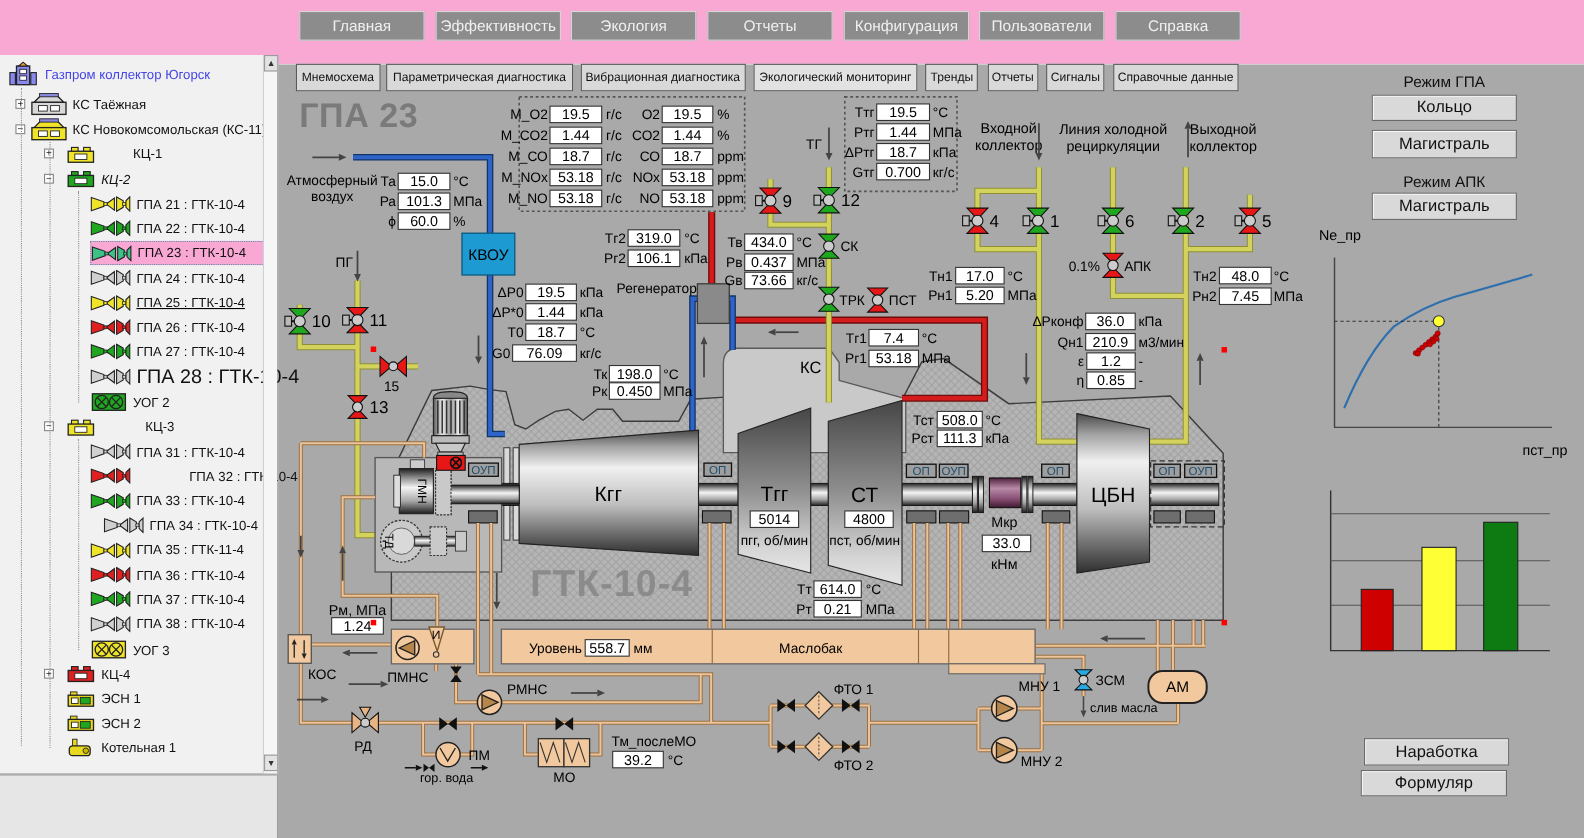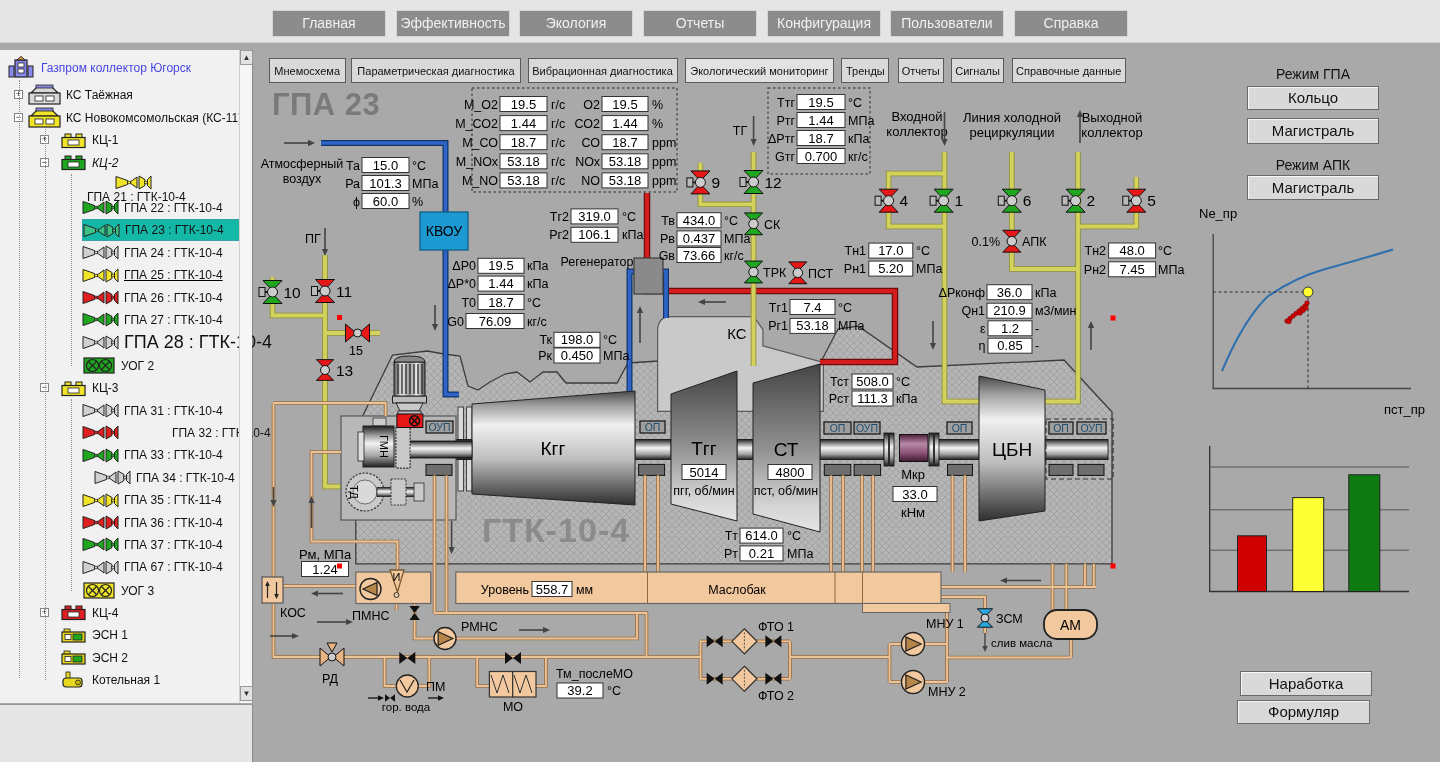--- a/index.html
+++ b/index.html
@@ -1,17 +1,17 @@
 <!DOCTYPE html>
 <html><head><meta charset="utf-8">
 <style>
 * {margin:0;padding:0;box-sizing:border-box;}
 html,body {width:1440px;height:762px;overflow:hidden;background:#a9a9a9;
   font-family:"Liberation Sans",sans-serif;position:relative;}
-#topbar {position:absolute;left:0;top:0;width:1440px;height:43px;background:#e5e5e5;
+#topbar {position:absolute;left:0;top:0;width:1440px;height:59px;background:#f9a8d4;
   border-bottom:1px solid #cfcfcf;}
 .tbtn {position:absolute;top:10px;width:114px;height:27px;background:#8c8c8c;
   border:1px solid #d5d5d5;color:#f0f0f0;font-size:14px;text-align:center;line-height:25px;}
 #sidebar {position:absolute;left:0;top:50px;width:253px;height:653px;background:#f1f1f1;
   border-right:1px solid #8a8a8a;}
 #sidebot {position:absolute;left:0;top:704px;width:253px;height:58px;background:#e6e6e6;
   border-right:1px solid #8a8a8a;border-top:1px solid #999;}
 #scroll {position:absolute;left:239px;top:0px;width:13px;height:653px;background:#f6f6f6;
   border-left:1px solid #d0d0d0;}
 .sbtn {position:absolute;left:0;width:13px;height:15px;background:#e3e3e3;border:1px solid #9a9a9a;
@@ -63,40 +63,40 @@
       <svg width="33" height="22" viewBox="0 0 33 22" style="flex:none">
         <polygon points="3,9 9,3 24,3 30,9" fill="#f0e428" stroke="#222" stroke-width="1.2"></polygon>
         <rect x="8" y="1" width="17" height="3" fill="#8888dd" stroke="#222" stroke-width="0.8"></rect>
         <rect x="1" y="9" width="31" height="11" fill="#f0e428" stroke="#222" stroke-width="1.2"></rect>
         <rect x="7" y="12" width="8" height="5" fill="#fff" stroke="#222" stroke-width="0.8"></rect>
         <rect x="18" y="12" width="8" height="5" fill="#fff" stroke="#222" stroke-width="0.8"></rect>
       </svg>
       <span style="font-size:12px;color:#111;margin-left:5px;white-space:nowrap">КС Новокомсомольская (КС-11)</span>
     </div>
 <div style="position:absolute;left:40px;top:85px;width:9px;height:9px;background:#fff;border:1px solid #848484;font-size:9px;line-height:7px;text-align:center;color:#222">+</div>
-    <div style="position:absolute;left:60px;top:79px;height:22px;display:flex;align-items:center;">
+    <div style="position:absolute;left:60px;top:79px;height:22px;display:flex;align-items:center;gap:29px;">
       <svg width="27" height="17" viewBox="0 0 27 17" style="flex:none">
         <rect x="5" y="2" width="6" height="4" fill="#f0e428" stroke="#222" stroke-width="1"></rect>
         <rect x="16" y="2" width="6" height="4" fill="#f0e428" stroke="#222" stroke-width="1"></rect>
         <rect x="2" y="5.5" width="23" height="10" fill="#f0e428" stroke="#222" stroke-width="1.2"></rect>
         <rect x="8" y="8" width="11" height="5" fill="#fff" stroke="#222" stroke-width="0.8"></rect>
       </svg>
       <span style="font-size:12px;color:#111;margin-left:5px;white-space:nowrap">КЦ-1</span>
     </div>
 <div style="position:absolute;left:40px;top:107.5px;width:9px;height:9px;background:#fff;border:1px solid #848484;font-size:9px;line-height:7px;text-align:center;color:#222">−</div>
     <div style="position:absolute;left:60px;top:101.5px;height:22px;display:flex;align-items:center;font-style:italic;">
       <svg width="27" height="17" viewBox="0 0 27 17" style="flex:none">
         <rect x="5" y="2" width="6" height="4" fill="#1fa81f" stroke="#222" stroke-width="1"></rect>
         <rect x="16" y="2" width="6" height="4" fill="#1fa81f" stroke="#222" stroke-width="1"></rect>
         <rect x="2" y="5.5" width="23" height="10" fill="#1fa81f" stroke="#222" stroke-width="1.2"></rect>
         <rect x="8" y="8" width="11" height="5" fill="#fff" stroke="#222" stroke-width="0.8"></rect>
       </svg>
       <span style="font-size:12px;color:#111;margin-left:5px;white-space:nowrap">КЦ-2</span>
     </div>
-<div style="position:absolute;left:82px;top:124.5px;height:22px;display:flex;align-items:center;flex-direction:column;">
+<div style="position:absolute;left:82px;top:124.5px;height:22px;display:flex;align-items:center;">
       <svg width="37" height="15" viewBox="0 0 37 15" style="flex:none">
         <polygon points="1,1.5 12.5,5.5 12.5,9.5 1,13.5" fill="#f0e428" stroke="#222" stroke-width="1"></polygon>
         <rect x="12.5" y="6.2" width="3" height="2.6" fill="#f0e428" stroke="#222" stroke-width="0.7"></rect>
         <polygon points="15.5,6.8 22,2 22,13 15.5,8.2" fill="#f0e428" stroke="#222" stroke-width="1"></polygon>
         <polygon points="24,1 30,4.5 30,10.5 24,14" fill="#f0e428" stroke="#222" stroke-width="1"></polygon>
         <rect x="29.5" y="6.2" width="3" height="2.6" fill="#f0e428" stroke="#222" stroke-width="0.7"></rect>
         <polygon points="32.5,4.5 36,1 36,14 32.5,10.5" fill="#f0e428" stroke="#222" stroke-width="1"></polygon>
       </svg>
       <span style="font-size:12px;color:#111;margin-left:5px;white-space:nowrap">ГПА 21 : ГТК-10-4</span>
     </div>
@@ -104,21 +104,21 @@
       <svg width="37" height="15" viewBox="0 0 37 15" style="flex:none">
         <polygon points="1,1.5 12.5,5.5 12.5,9.5 1,13.5" fill="#1fa81f" stroke="#222" stroke-width="1"></polygon>
         <rect x="12.5" y="6.2" width="3" height="2.6" fill="#1fa81f" stroke="#222" stroke-width="0.7"></rect>
         <polygon points="15.5,6.8 22,2 22,13 15.5,8.2" fill="#1fa81f" stroke="#222" stroke-width="1"></polygon>
         <polygon points="24,1 30,4.5 30,10.5 24,14" fill="#1fa81f" stroke="#222" stroke-width="1"></polygon>
         <rect x="29.5" y="6.2" width="3" height="2.6" fill="#1fa81f" stroke="#222" stroke-width="0.7"></rect>
         <polygon points="32.5,4.5 36,1 36,14 32.5,10.5" fill="#1fa81f" stroke="#222" stroke-width="1"></polygon>
       </svg>
       <span style="font-size:12px;color:#111;margin-left:5px;white-space:nowrap">ГПА 22 : ГТК-10-4</span>
     </div>
-<div style="position:absolute;left:82px;top:169.3px;height:22px;display:flex;align-items:center;background:#14b8a6;border:1px dotted #5a8aa8;padding-right:22px;">
+<div style="position:absolute;left:82px;top:169.3px;height:22px;display:flex;align-items:center;background:#f9a8d4;border:1px dotted #5a8aa8;padding-right:22px;">
       <svg width="37" height="15" viewBox="0 0 37 15" style="flex:none">
         <polygon points="1,1.5 12.5,5.5 12.5,9.5 1,13.5" fill="#3cc287" stroke="#222" stroke-width="1"></polygon>
         <rect x="12.5" y="6.2" width="3" height="2.6" fill="#3cc287" stroke="#222" stroke-width="0.7"></rect>
         <polygon points="15.5,6.8 22,2 22,13 15.5,8.2" fill="#3cc287" stroke="#222" stroke-width="1"></polygon>
         <polygon points="24,1 30,4.5 30,10.5 24,14" fill="#3cc287" stroke="#222" stroke-width="1"></polygon>
         <rect x="29.5" y="6.2" width="3" height="2.6" fill="#3cc287" stroke="#222" stroke-width="0.7"></rect>
         <polygon points="32.5,4.5 36,1 36,14 32.5,10.5" fill="#3cc287" stroke="#222" stroke-width="1"></polygon>
       </svg>
       <span style="font-size:12px;color:#111;margin-left:5px;white-space:nowrap">ГПА 23 : ГТК-10-4</span>
     </div>
@@ -181,21 +181,21 @@
       <svg width="34" height="19" viewBox="0 0 34 19" style="flex:none">
         <rect x="2" y="2" width="30" height="15" fill="#1fa81f" stroke="#222" stroke-width="1.2"></rect>
         <circle cx="10.5" cy="9.5" r="6" fill="none" stroke="#222" stroke-width="1.2"></circle>
         <path d="M6.5,5.5 L14.5,13.5 M14.5,5.5 L6.5,13.5" stroke="#222" stroke-width="1.2"></path>
         <circle cx="23.5" cy="9.5" r="6" fill="none" stroke="#222" stroke-width="1.2"></circle>
         <path d="M19.5,5.5 L27.5,13.5 M27.5,5.5 L19.5,13.5" stroke="#222" stroke-width="1.2"></path>
       </svg>
       <span style="font-size:12px;color:#111;margin-left:5px;white-space:nowrap">УОГ 2</span>
     </div>
 <div style="position:absolute;left:40px;top:333px;width:9px;height:9px;background:#fff;border:1px solid #848484;font-size:9px;line-height:7px;text-align:center;color:#222">−</div>
-    <div style="position:absolute;left:60px;top:327px;height:22px;display:flex;align-items:center;">
+    <div style="position:absolute;left:60px;top:327px;height:22px;display:flex;align-items:center;gap:40px;">
       <svg width="27" height="17" viewBox="0 0 27 17" style="flex:none">
         <rect x="5" y="2" width="6" height="4" fill="#f0e428" stroke="#222" stroke-width="1"></rect>
         <rect x="16" y="2" width="6" height="4" fill="#f0e428" stroke="#222" stroke-width="1"></rect>
         <rect x="2" y="5.5" width="23" height="10" fill="#f0e428" stroke="#222" stroke-width="1.2"></rect>
         <rect x="8" y="8" width="11" height="5" fill="#fff" stroke="#222" stroke-width="0.8"></rect>
       </svg>
       <span style="font-size:12px;color:#111;margin-left:5px;white-space:nowrap">КЦ-3</span>
     </div>
 <div style="position:absolute;left:82px;top:349.5px;height:22px;display:flex;align-items:center;">
       <svg width="37" height="15" viewBox="0 0 37 15" style="flex:none">
@@ -276,21 +276,21 @@
     </div>
 <div style="position:absolute;left:82px;top:506.29999999999995px;height:22px;display:flex;align-items:center;">
       <svg width="37" height="15" viewBox="0 0 37 15" style="flex:none">
         <polygon points="1,1.5 12.5,5.5 12.5,9.5 1,13.5" fill="#d0d0d0" stroke="#222" stroke-width="1"></polygon>
         <rect x="12.5" y="6.2" width="3" height="2.6" fill="#d0d0d0" stroke="#222" stroke-width="0.7"></rect>
         <polygon points="15.5,6.8 22,2 22,13 15.5,8.2" fill="#d0d0d0" stroke="#222" stroke-width="1"></polygon>
         <polygon points="24,1 30,4.5 30,10.5 24,14" fill="#d0d0d0" stroke="#222" stroke-width="1"></polygon>
         <rect x="29.5" y="6.2" width="3" height="2.6" fill="#d0d0d0" stroke="#222" stroke-width="0.7"></rect>
         <polygon points="32.5,4.5 36,1 36,14 32.5,10.5" fill="#d0d0d0" stroke="#222" stroke-width="1"></polygon>
       </svg>
-      <span style="font-size:12px;color:#111;margin-left:5px;white-space:nowrap">ГПА 67 : ГТК-10-4</span>
+      <span style="font-size:12px;color:#111;margin-left:5px;white-space:nowrap">ГПА 38 : ГТК-10-4</span>
     </div>
 <div style="position:absolute;left:82px;top:529.5px;height:22px;display:flex;align-items:center;">
       <svg width="34" height="19" viewBox="0 0 34 19" style="flex:none">
         <rect x="2" y="2" width="30" height="15" fill="#f0e428" stroke="#222" stroke-width="1.2"></rect>
         <circle cx="10.5" cy="9.5" r="6" fill="none" stroke="#222" stroke-width="1.2"></circle>
         <path d="M6.5,5.5 L14.5,13.5 M14.5,5.5 L6.5,13.5" stroke="#222" stroke-width="1.2"></path>
         <circle cx="23.5" cy="9.5" r="6" fill="none" stroke="#222" stroke-width="1.2"></circle>
         <path d="M19.5,5.5 L27.5,13.5 M27.5,5.5 L19.5,13.5" stroke="#222" stroke-width="1.2"></path>
       </svg>
       <span style="font-size:12px;color:#111;margin-left:5px;white-space:nowrap">УОГ 3</span>

